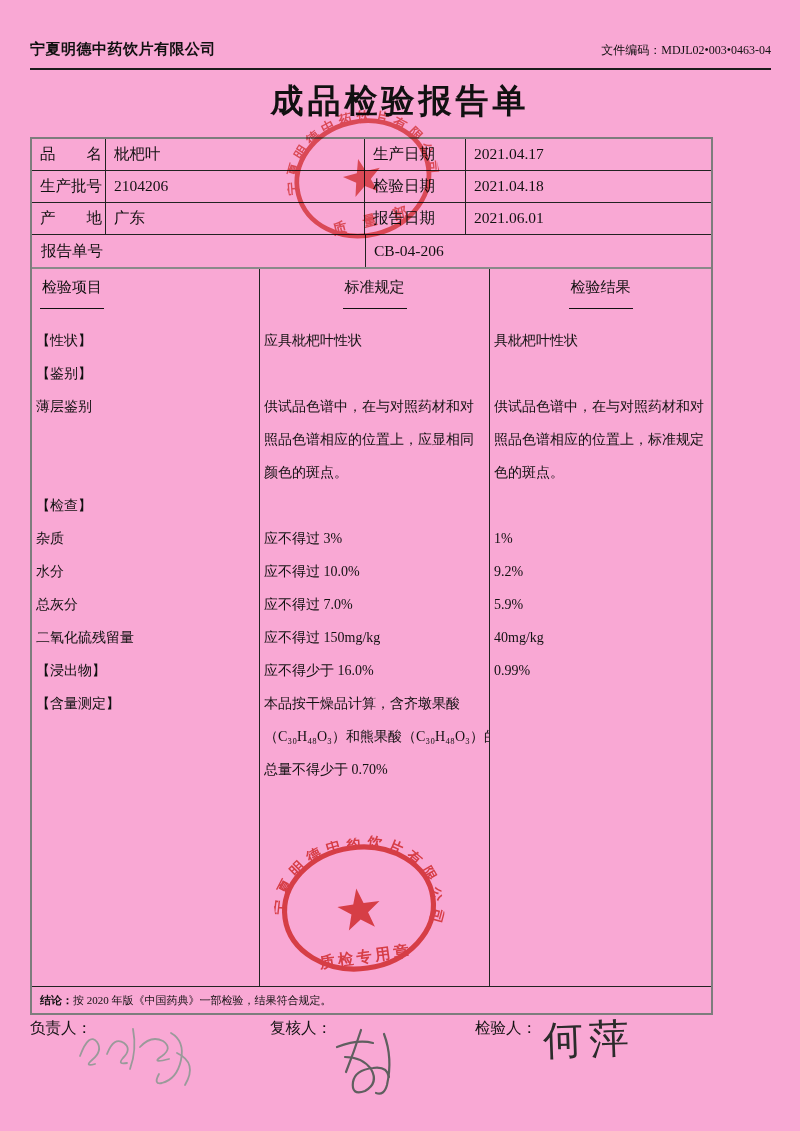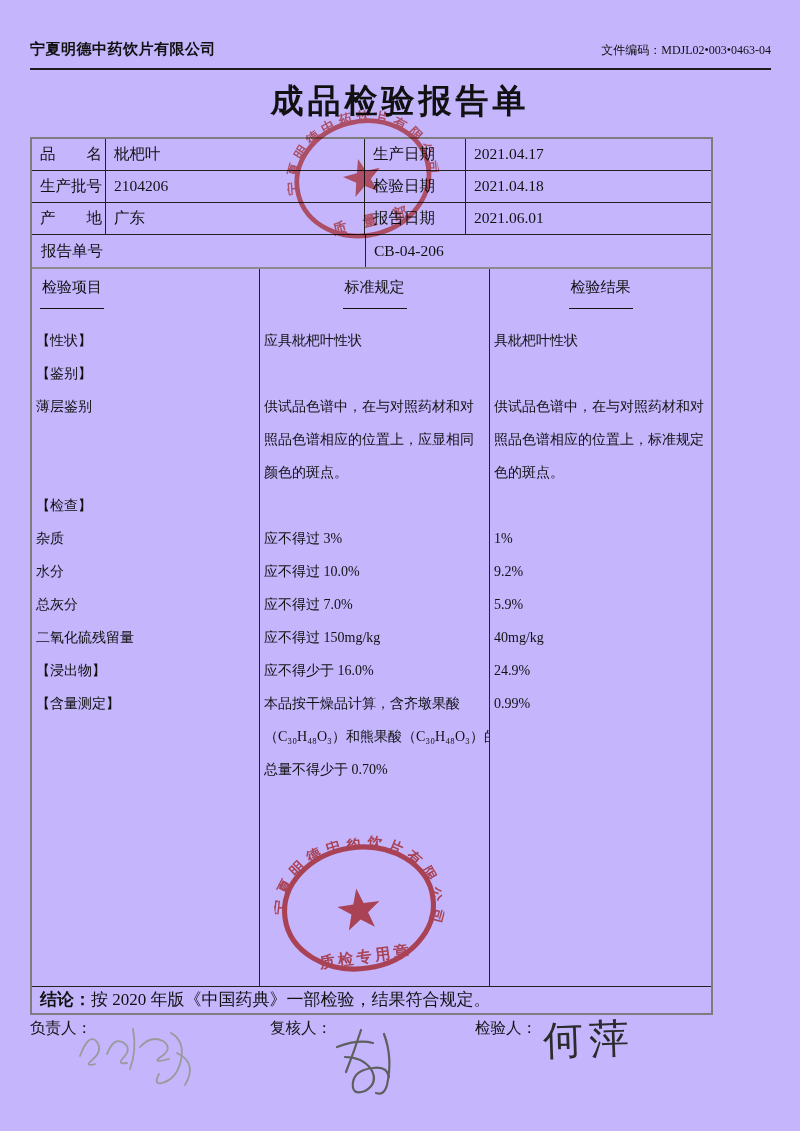--- a/index.html
+++ b/index.html
@@ -1,20 +1,20 @@
 <!DOCTYPE html>
 <html><head>
 <meta charset="utf-8">
 <style>
   * { margin:0; padding:0; box-sizing:border-box; }
   html,body { background:#e8e8e8; }
   body { font-family:"Liberation Serif","DejaVu Serif",serif; color:#111; }
   .doc {
     position:relative; width:800px; height:1131px; margin:0 auto;
-    background:#c4b5fd; overflow:hidden;
+    background:#f9a8d4; overflow:hidden;
   }
   
   .hdr {
     position:absolute; left:30px; top:40px; width:741px;
     display:flex; justify-content:space-between; align-items:flex-end;
     border-bottom:2.5px solid #1c1c1c; padding-bottom:9px;
   }
   .hdr .company { font-size:15px; font-weight:bold; letter-spacing:0.5px; }
   .hdr .doccode { font-size:12px; font-weight:normal; }
   .title {
@@ -50,21 +50,21 @@
   .insp-col.c1 .insp-head { text-align:left; padding-left:8px; }
   .insp-head span { border-bottom:1px solid #111; padding:0 2px 13px 2px; }
   .lines { margin-top:21px; }
   .line {
     height:33px; line-height:33px; padding:0 4px 0 4px;
     font-size:14px; white-space:nowrap;
   }
   
   .conclusion {
     border-top:1px solid #222; height:27px; line-height:26px;
-    padding-left:8px; font-size:17px; white-space:nowrap;
+    padding-left:8px; font-size:11px; white-space:nowrap;
   }
   .conclusion b { font-weight:bold; }
   
   .signoff { position:absolute; left:30px; top:1018px; width:740px; height:105px; }
   .sig-group { position:absolute; top:0; }
   .sig-label { font-size:15.5px; }
   .sig-g1 { left:0; }   .sig-g2 { left:240px; }   .sig-g3 { left:445px; }
   .sig-scribble { position:absolute; }
   .sig-name {
     position:absolute; left:68px; top:-6px; font-size:40px; color:#2b2b2b;
@@ -166,21 +166,20 @@
             <div class="line">具枇杷叶性状</div>
             <div class="line"></div>
             <div class="line">供试品色谱中，在与对照药材和对</div>
             <div class="line">照品色谱相应的位置上，标准规定</div>
             <div class="line">色的斑点。</div>
             <div class="line"></div>
             <div class="line">1%</div>
             <div class="line">9.2%</div>
             <div class="line">5.9%</div>
             <div class="line">40mg/kg</div>
-            <div class="line">24.9%</div>
             <div class="line">0.99%</div>
           </div>
       </div>
     </div>
 
     <div class="conclusion">
       <b>结论：</b><span>按 2020 年版《中国药典》一部检验，结果符合规定。</span>
     </div>
   </div>
 

